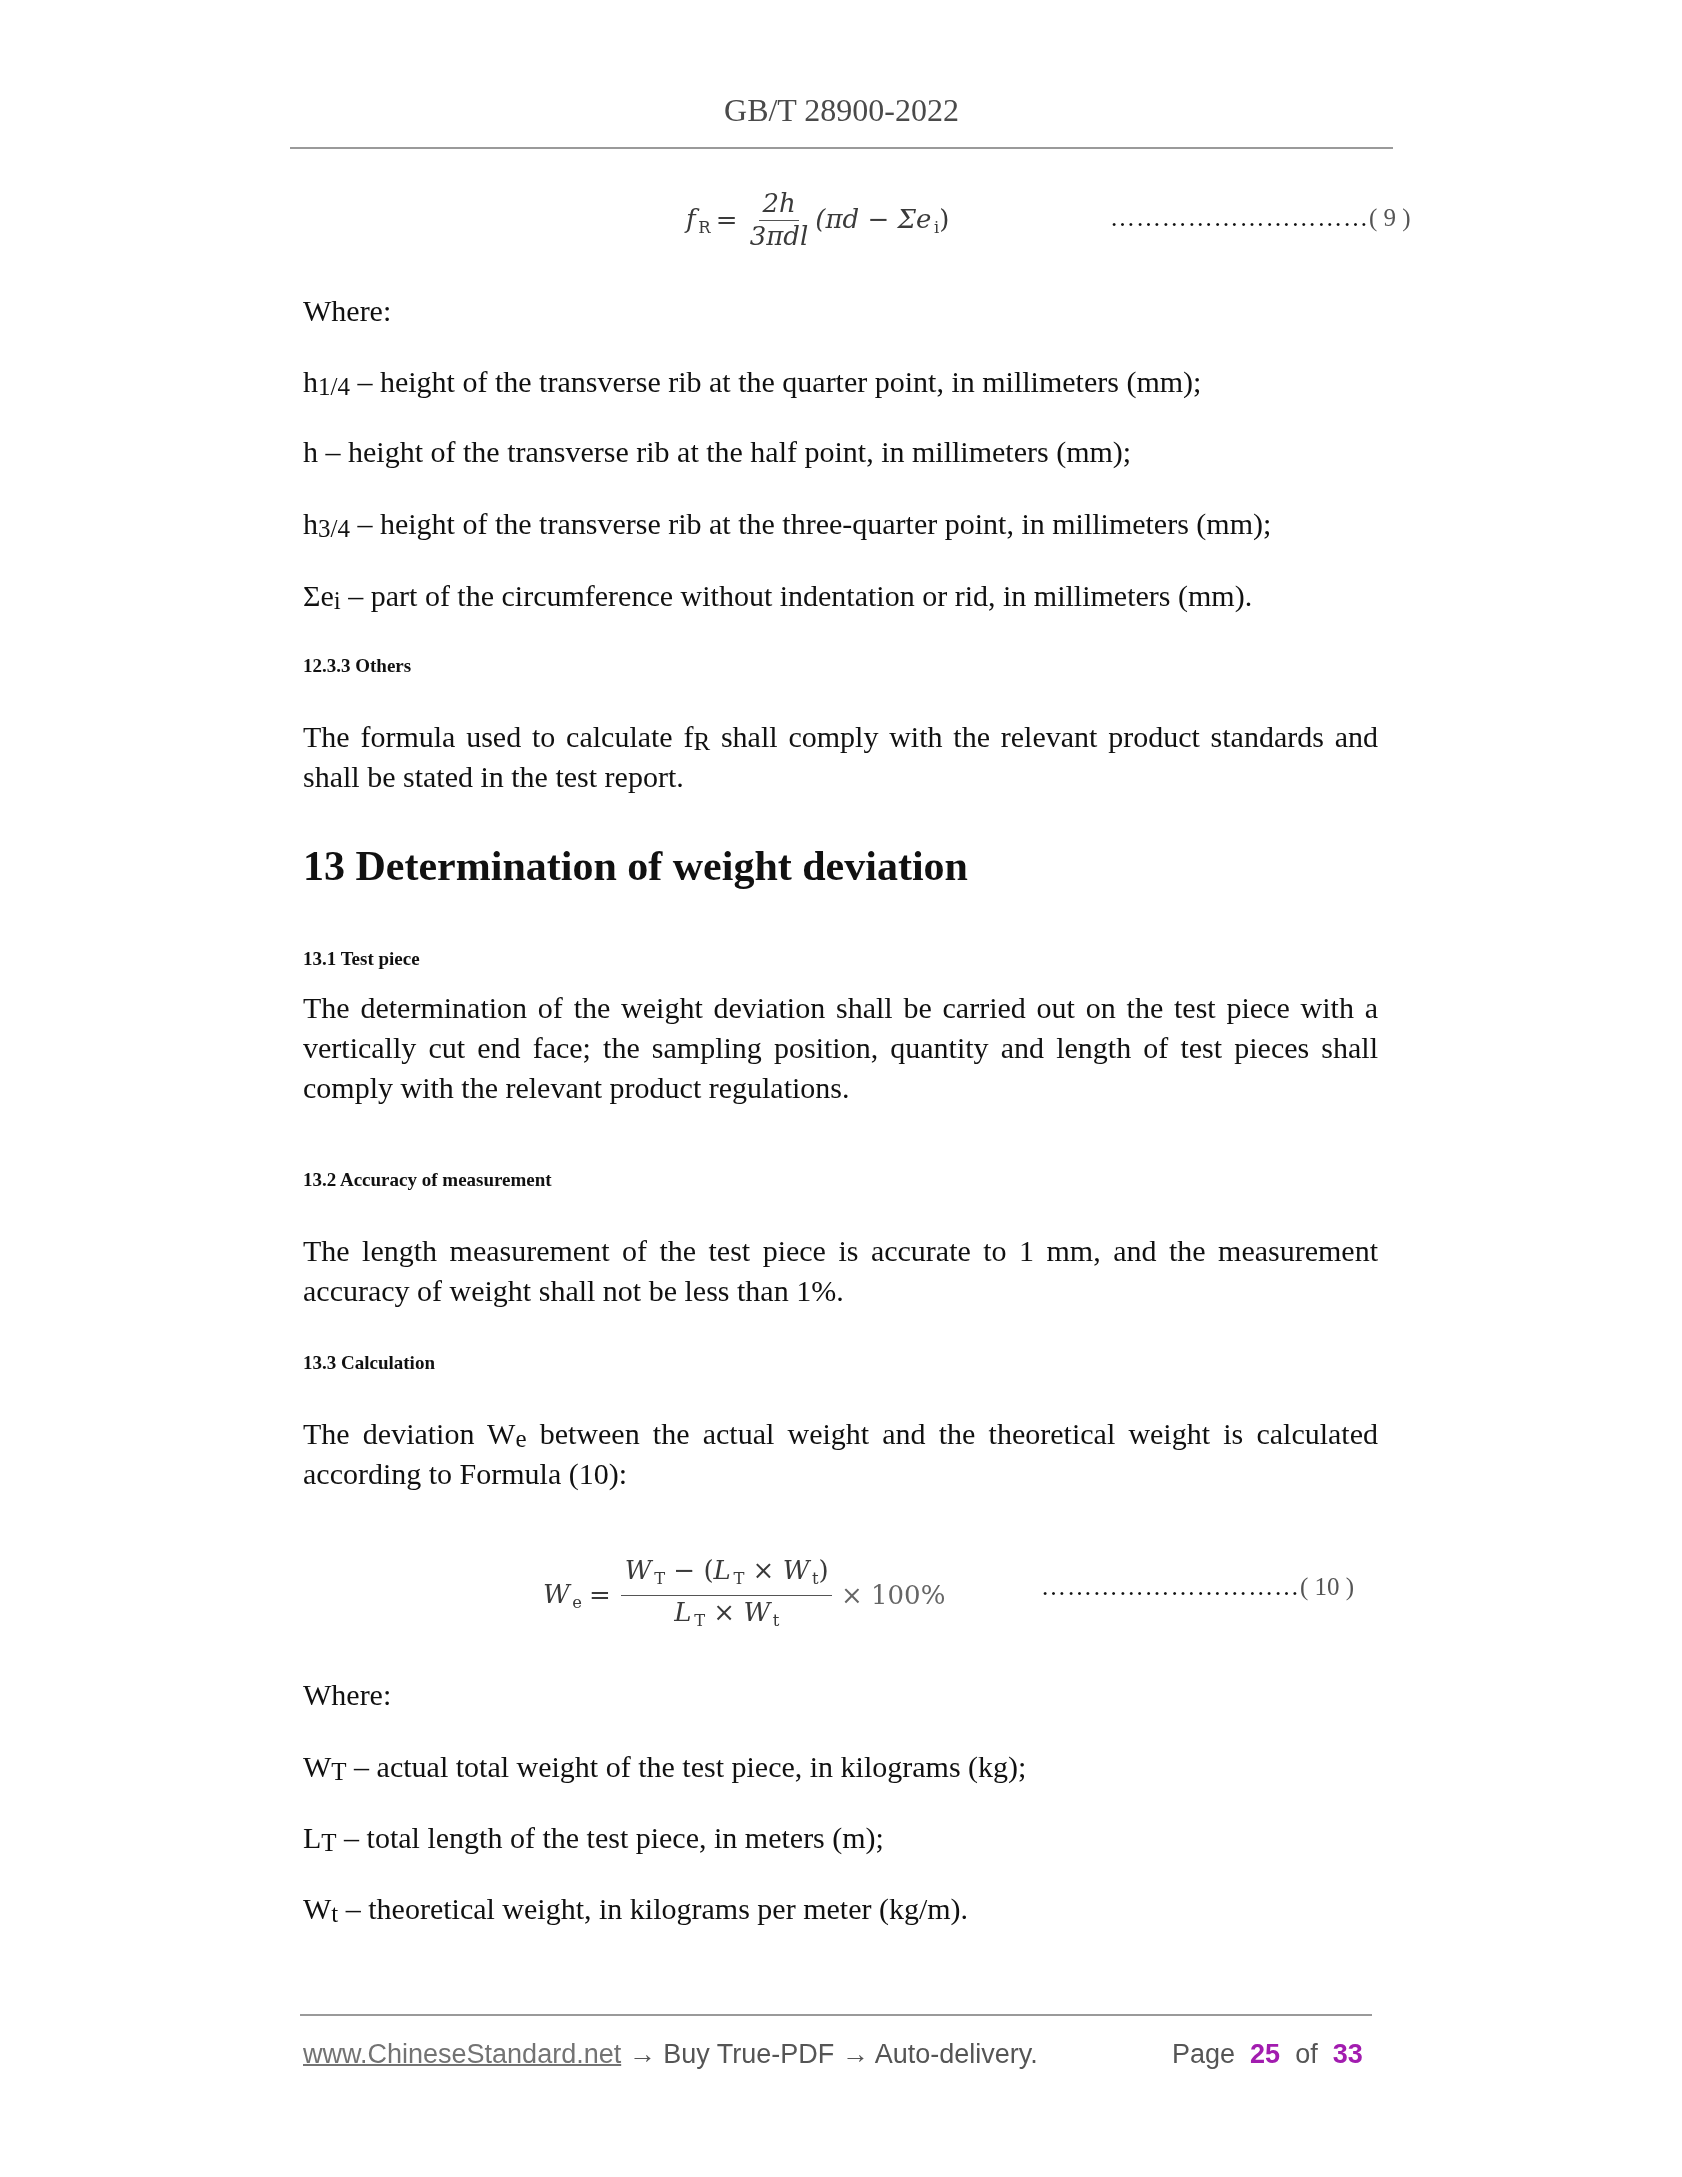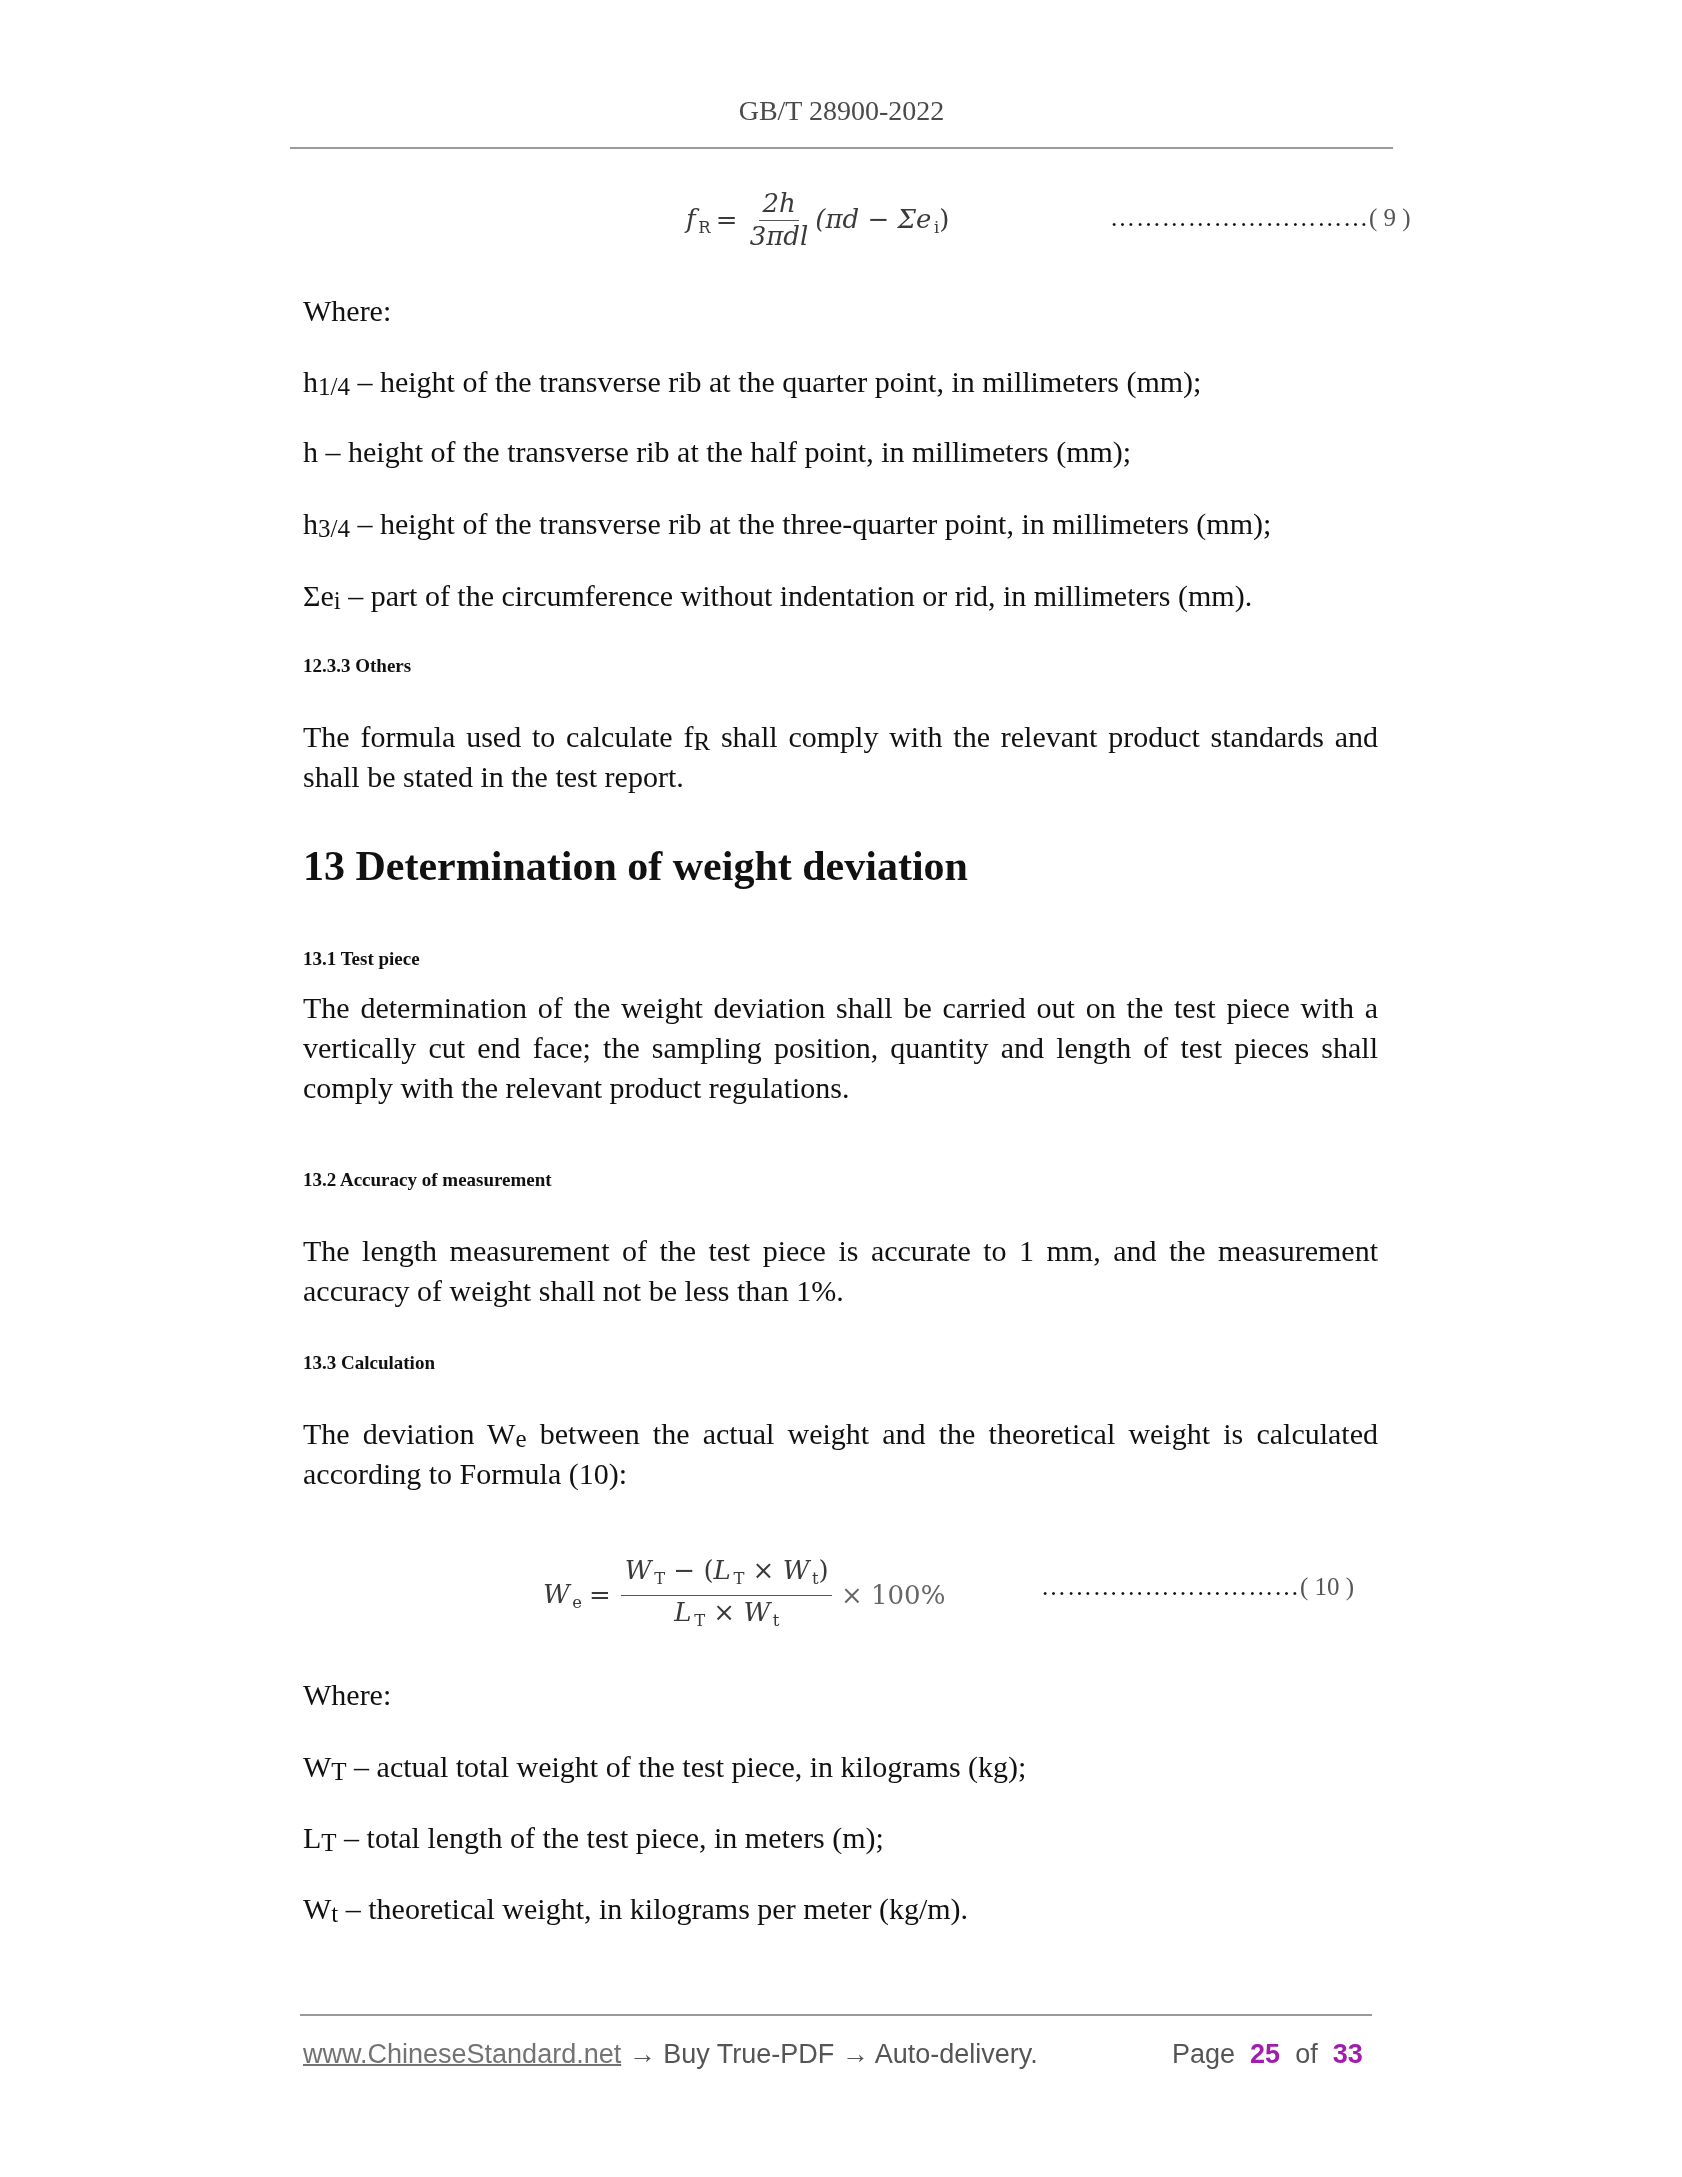--- a/index.html
+++ b/index.html
@@ -1,19 +1,19 @@
 <!DOCTYPE html>
 <html style="font-size:14px"><head>
 <meta charset="utf-8">
 <style>
   html, body { margin: 0; padding: 0; background: #ffffff; }
   body { width: 1683px; height: 2177px; position: relative; overflow: hidden;
          font-family: "Liberation Serif", "DejaVu Serif", serif; color: #111; }
   .abs { position: absolute; white-space: nowrap; }
-  .hdr-title { left: 0; width: 1683px; top: 93px; text-align: center; font-size: 28px; color: #4a4a4a; line-height: 35px; }
+  .hdr-title { left: 0; width: 1683px; top: 93px; text-align: center; font-size: 32px; color: #4a4a4a; line-height: 35px; }
   .rule { position: absolute; height: 1.7px; background: #9a9a9a; }
   .line { left: 303px; font-size: 30px; line-height: 40px; }
   .para { position: absolute; left: 303px; width: 1075px; font-size: 30px; line-height: 40px; text-align: justify; text-align-last: left; white-space: normal; }
   .h3 { left: 303px; font-size: 19px; font-weight: bold; line-height: 40px; }
   .h2 { left: 303px; font-size: 42px; font-weight: bold; line-height: 52px; }
   sub.s { font-size: 25px; vertical-align: -2.6px; line-height: 0; }
   
   .formula { position: absolute; font-family: "DejaVu Serif", "Liberation Serif", serif; color: #3a3a3a; }
   .fx { display: inline-flex; align-items: center; font-size: 26px; font-style: italic; }
   .frac { display: inline-flex; flex-direction: column; align-items: center; margin: 0 3.5px; }

